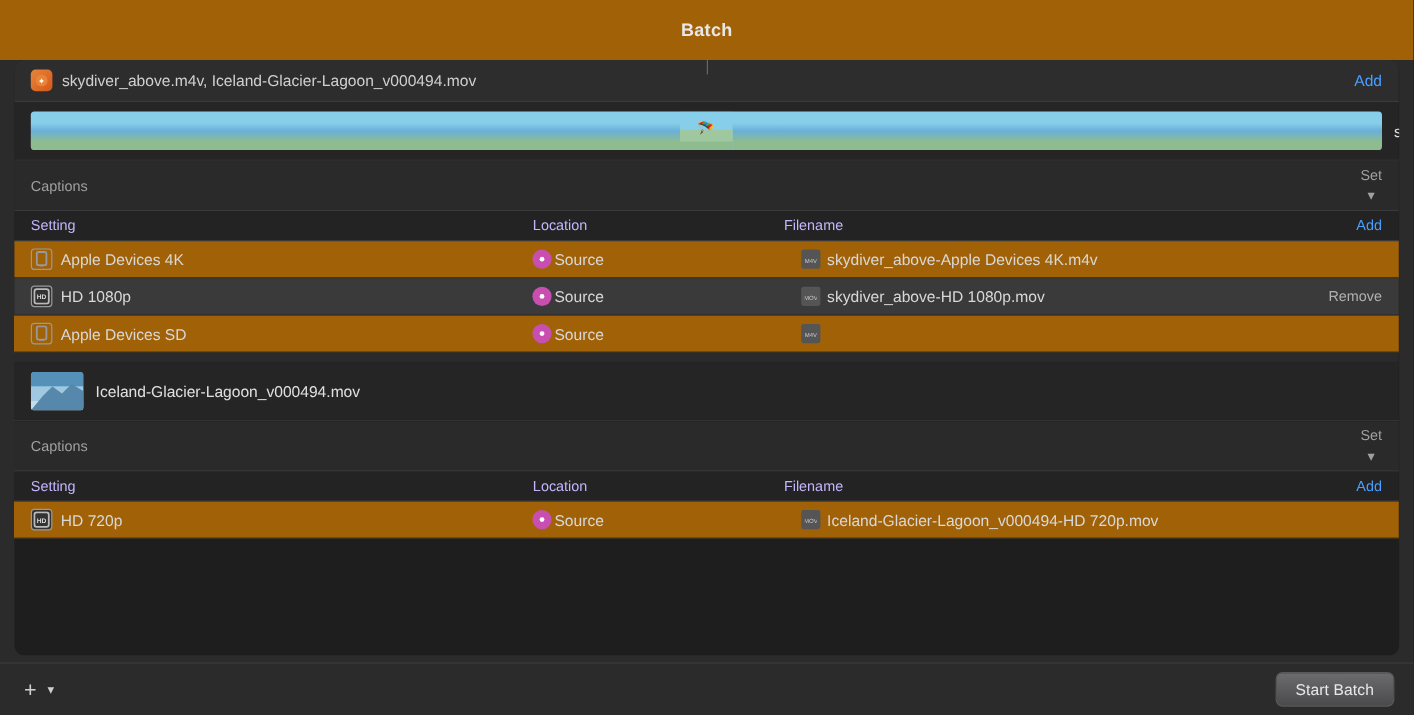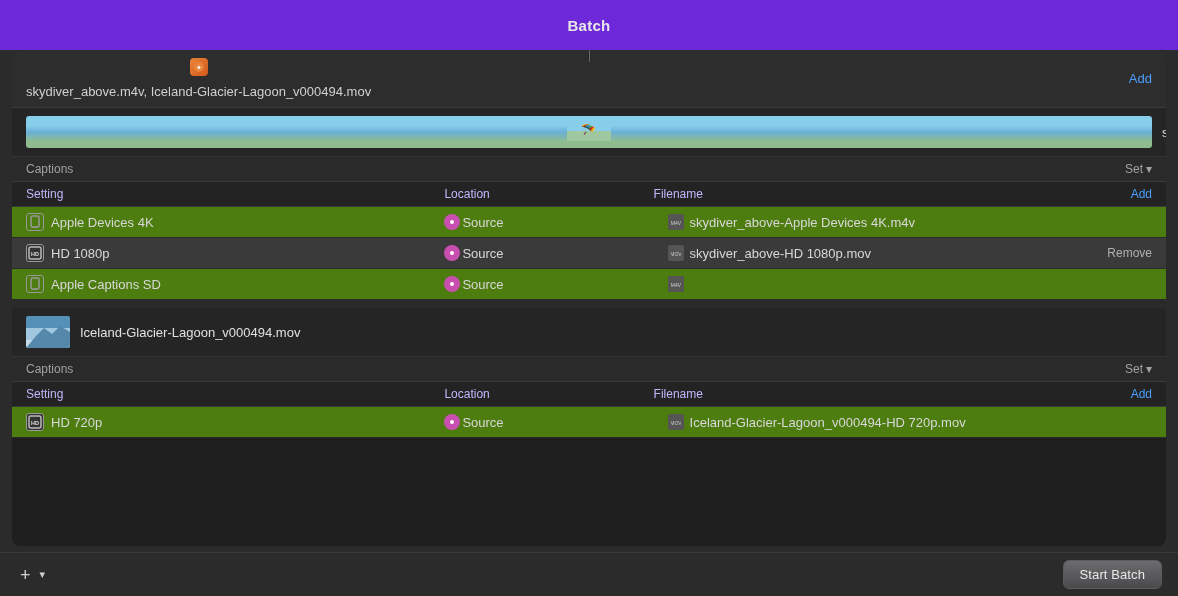--- a/index.html
+++ b/index.html
@@ -9,21 +9,21 @@
       height: 596px;
       background: #2b2b2b;
       font-family: -apple-system, BlinkMacSystemFont, "San Francisco", "Helvetica Neue", sans-serif;
       font-size: 13px;
       color: #e0e0e0;
       overflow: hidden;
     }
 
     .title-bar {
       height: 50px;
-      background: #6d28d9;
+      background: #a16207;
       display: flex;
       align-items: center;
       justify-content: center;
       position: relative;
     }
 
     .title-bar-title {
       font-size: 15px;
       font-weight: 600;
       color: #e8e8e8;
@@ -37,21 +37,20 @@
       display: flex;
       align-items: center;
       justify-content: space-between;
       border-bottom: 1px solid #3a3a3a;
     }
 
     .group-header-left {
       display: flex;
       align-items: center;
       gap: 8px;
-      flex-direction: column;
     }
 
     .group-icon {
       width: 18px;
       height: 18px;
       background: linear-gradient(135deg, #e8843a, #d4581a);
       border-radius: 4px;
       display: flex;
       align-items: center;
       justify-content: center;
@@ -123,20 +122,21 @@
       text-align: center;
     }
 
     .set-dropdown {
       color: #a0a0a0;
       font-size: 12px;
       display: flex;
       align-items: center;
       gap: 3px;
       cursor: pointer;
+      flex-direction: column;
     }
 
     
     .col-headers {
       background: #232323;
       padding: 5px 14px;
       display: grid;
       grid-template-columns: 2fr 1fr 2fr 80px;
       border-bottom: 1px solid #3a3a3a;
     }
@@ -147,21 +147,21 @@
       font-weight: 500;
     }
 
     .col-header.add-col {
       text-align: right;
       color: #4a9eff;
     }
 
     
     .data-row {
-      background: #4d7c0f;
+      background: #a16207;
       padding: 6px 14px;
       display: grid;
       grid-template-columns: 2fr 1fr 2fr 80px;
       align-items: center;
       border-bottom: 1px solid #2a2a2a;
     }
 
     .data-row.selected {
       background: #3a3a3a;
     }
@@ -427,21 +427,21 @@
     </div>
 
     <div class="data-row">
       <div class="setting-cell">
         <div class="setting-icon device">
           <svg width="12" height="14" viewBox="0 0 12 14" fill="none">
             <rect x="2" y="1" width="8" height="11" rx="1.5" stroke="#999" stroke-width="1.5" fill="none"></rect>
             <rect x="4" y="12" width="4" height="1" rx="0.5" fill="#999"></rect>
           </svg>
         </div>
-        <span>Apple Captions SD</span>
+        <span>Apple Devices SD</span>
       </div>
       <div class="location-cell">
         <div class="location-dot">
           <svg width="10" height="10" viewBox="0 0 10 10">
               <circle cx="5" cy="5" r="4" fill="#c84fb0"></circle>
               <circle cx="5" cy="5" r="2" fill="white"></circle>
             </svg>
         </div>
         <span>Source</span>
       </div>

